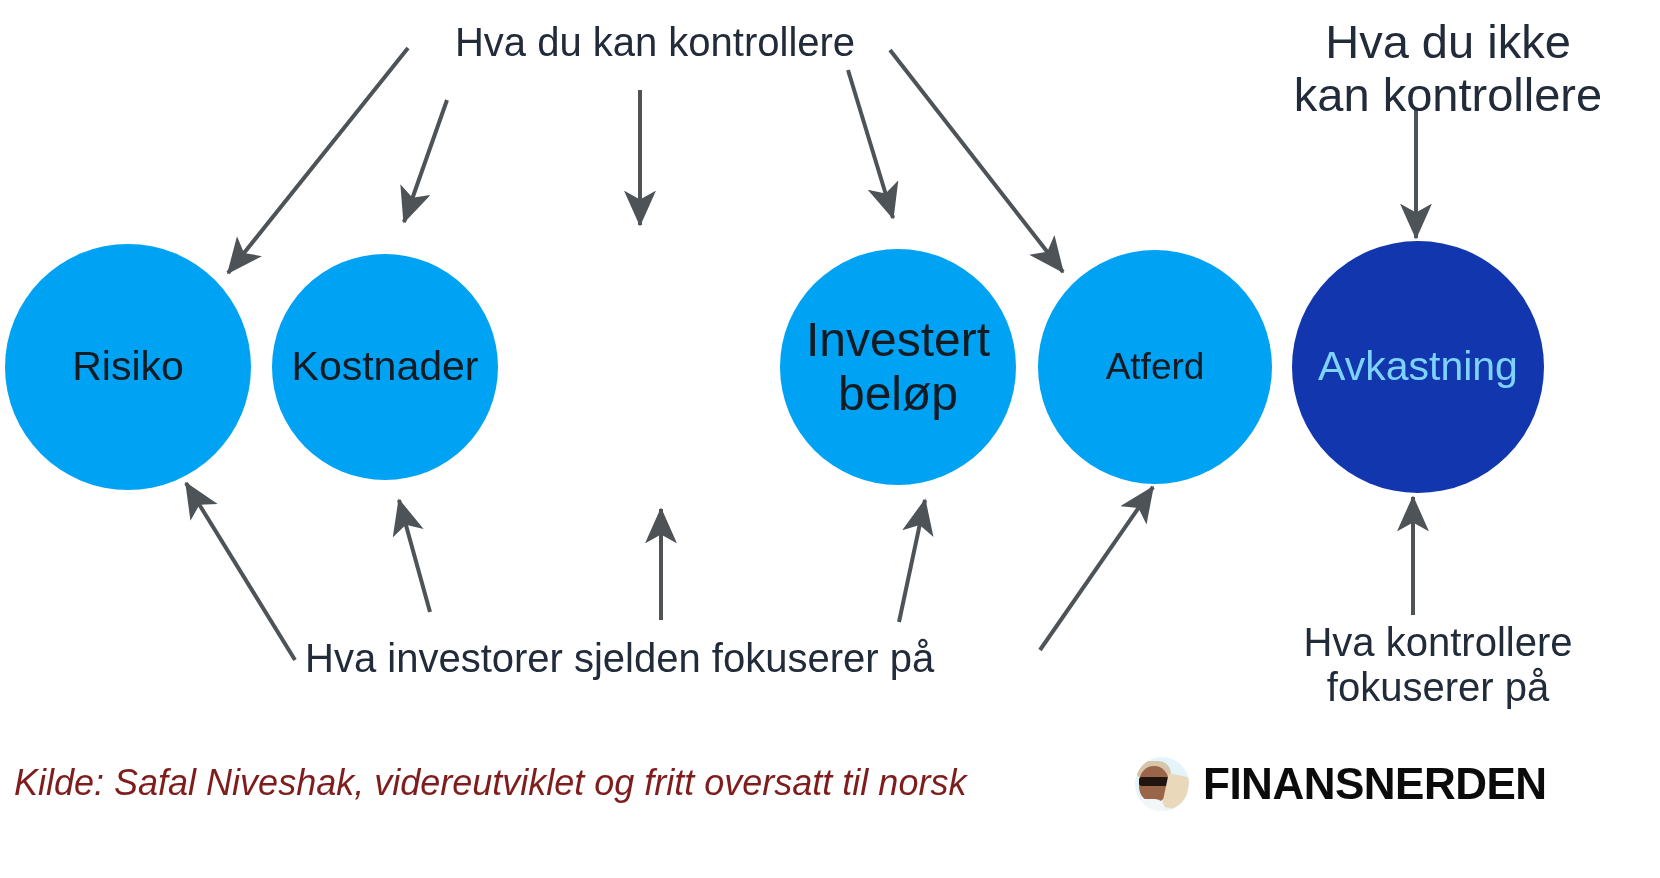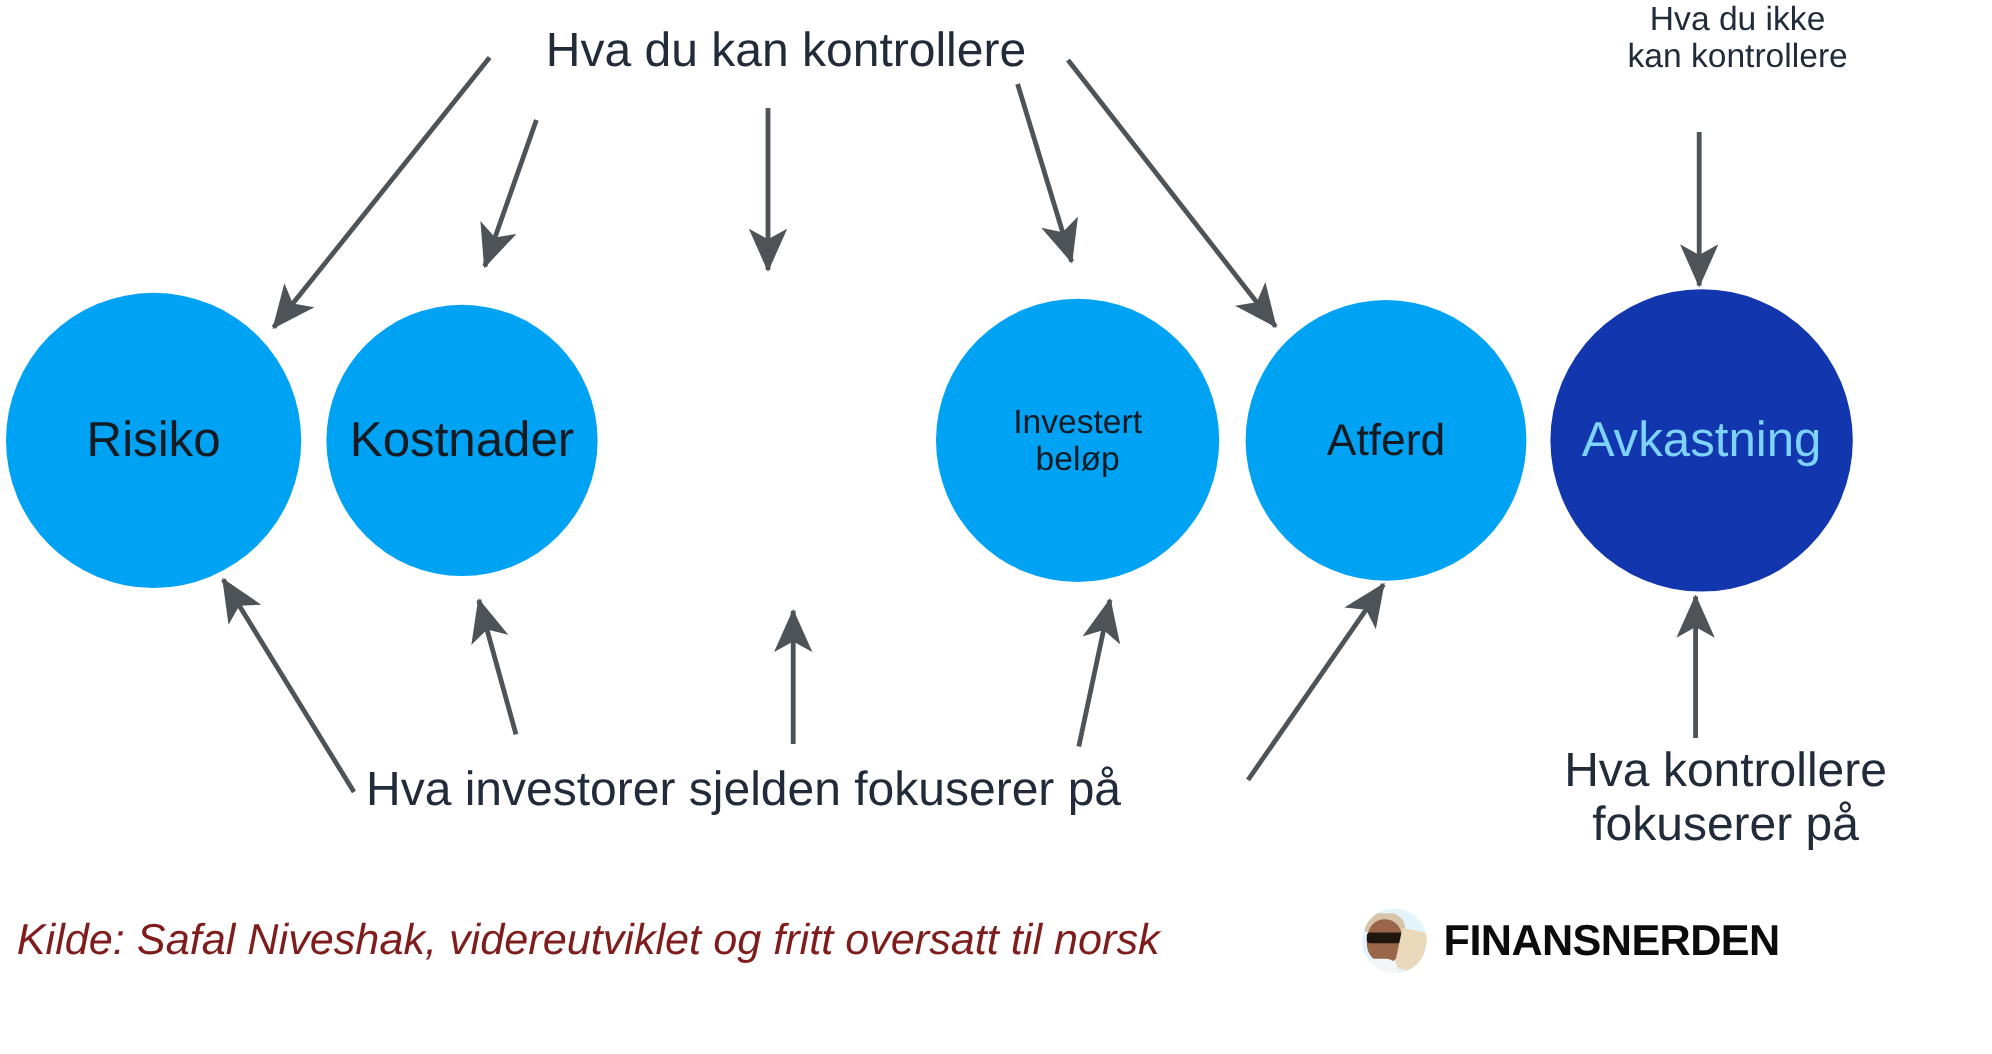--- a/index.html
+++ b/index.html
@@ -129,21 +129,21 @@
   .brand-avatar .av-shirt {
     position: absolute;
     left: 0px;
     bottom: 0px;
     width: 30px;
     height: 12px;
     background: #f3f6f7;
     border-radius: 10px 10px 0 0;
   }
   .brand-name {
-    font-size: 36px;
+    font-size: 44px;
     font-weight: bold;
     letter-spacing: -0.5px;
     color: #0b0b0b;
     white-space: nowrap;
   }
 </style>
 </head>
 <body>
 
 <div id="stage">
@@ -169,38 +169,38 @@
       <path d="M661,620 L661,509"></path>
       <path d="M899,622 L925,500"></path>
       <path d="M1040,650 L1153,487"></path>
 
       <path d="M1413,615 L1413,497"></path>
     </g>
   </svg>
 
   <div class="ann center" style="left:420px; top:20px; width:470px; font-size:40px;">Hva du kan kontrollere</div>
 
-  <div class="ann center" style="left:1248px; top:0; width:400px; font-size:28px;">Hva du ikke
+  <div class="ann center" style="left:1248px; top:16px; width:400px; font-size:47px;">Hva du ikke
 kan kontrollere</div>
 
   <div class="ann left" style="left:305px; top:636px; width:740px; font-size:40px;">Hva investorer sjelden fokuserer på</div>
 
   <div class="ann center" style="left:1238px; top:620px; width:400px; font-size:40px;">Hva kontrollere
 fokuserer på</div>
 
   <div class="node controllable" style="left:5px; top:244px; width:246px; height:246px; font-size:41px;">
     <span class="node-label">Risiko</span>
   </div>
 
   <div class="node controllable" style="left:272px; top:254px; width:226px; height:226px; font-size:41px;">
     <span class="node-label">Kostnader</span>
   </div>
 
 
-  <div class="node controllable" style="left:780px; top:249px; width:236px; height:236px; font-size:28px;">
+  <div class="node controllable" style="left:780px; top:249px; width:236px; height:236px; font-size:48px;">
     <span class="node-label">Investert
 beløp</span>
   </div>
 
   <div class="node controllable" style="left:1038px; top:250px; width:234px; height:234px; font-size:37px;">
     <span class="node-label">Atferd</span>
   </div>
 
   <div class="node uncontrollable" style="left:1292px; top:241px; width:252px; height:252px; font-size:41px;">
     <span class="node-label">Avkastning</span>

